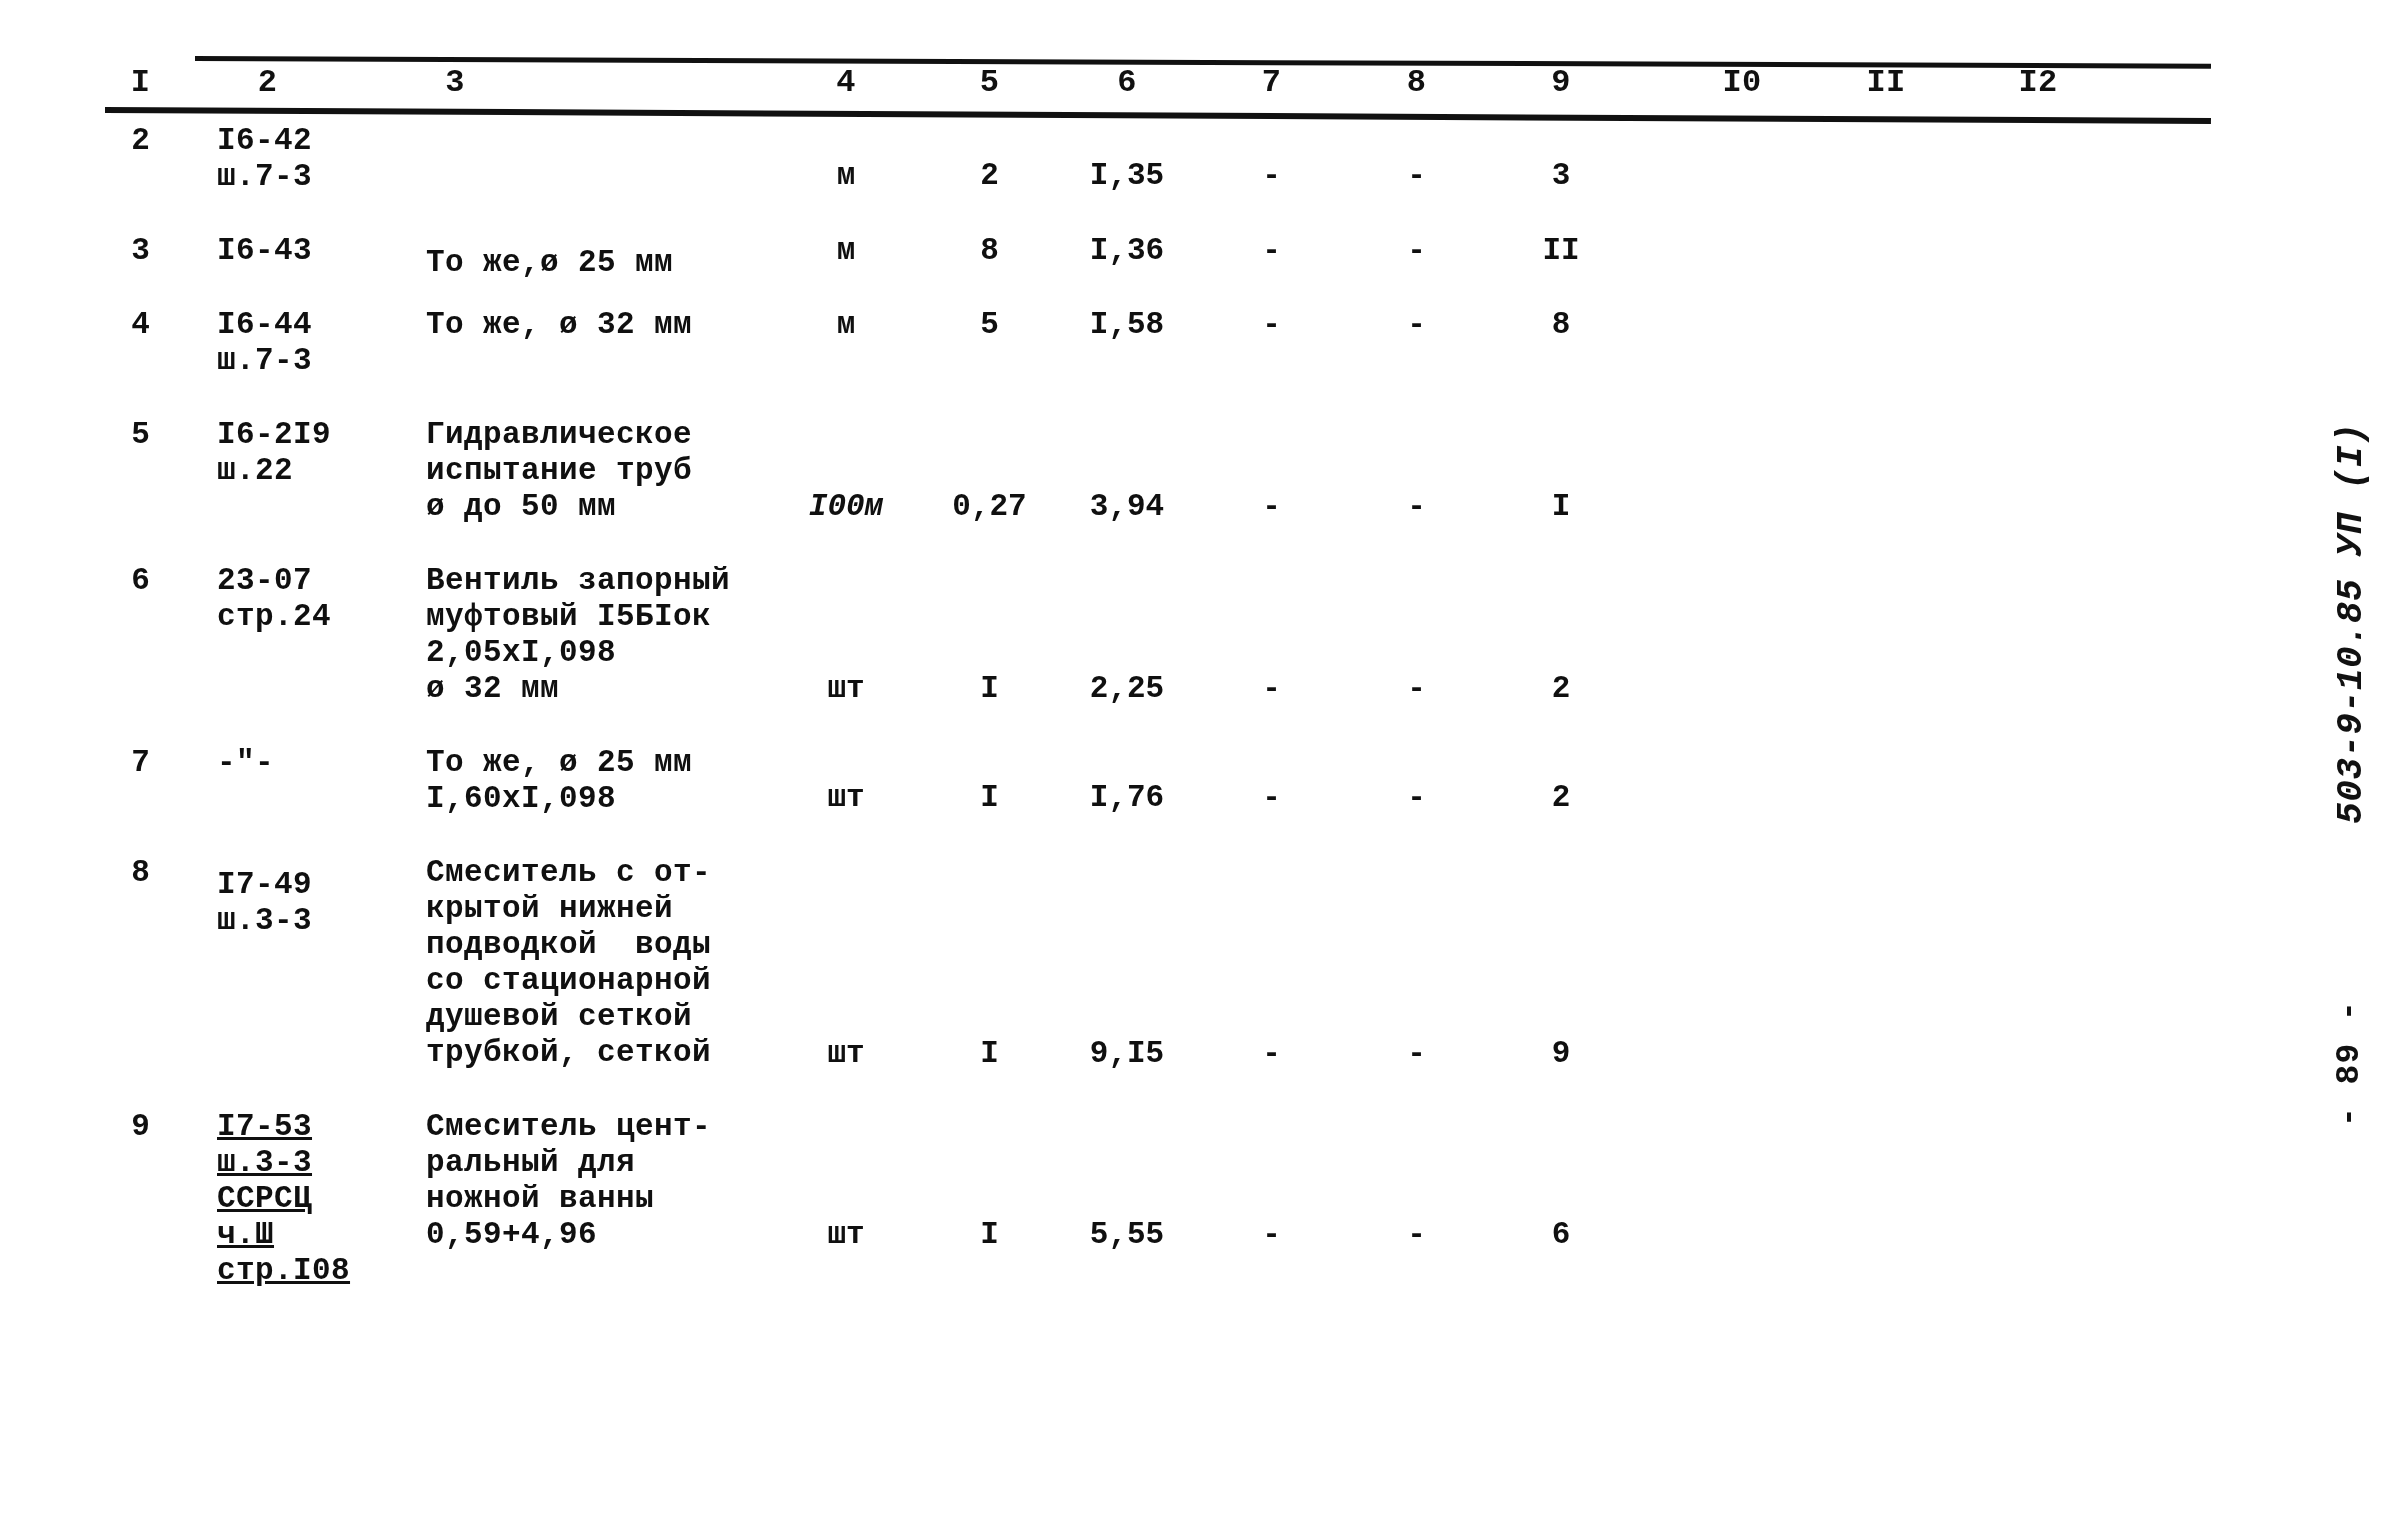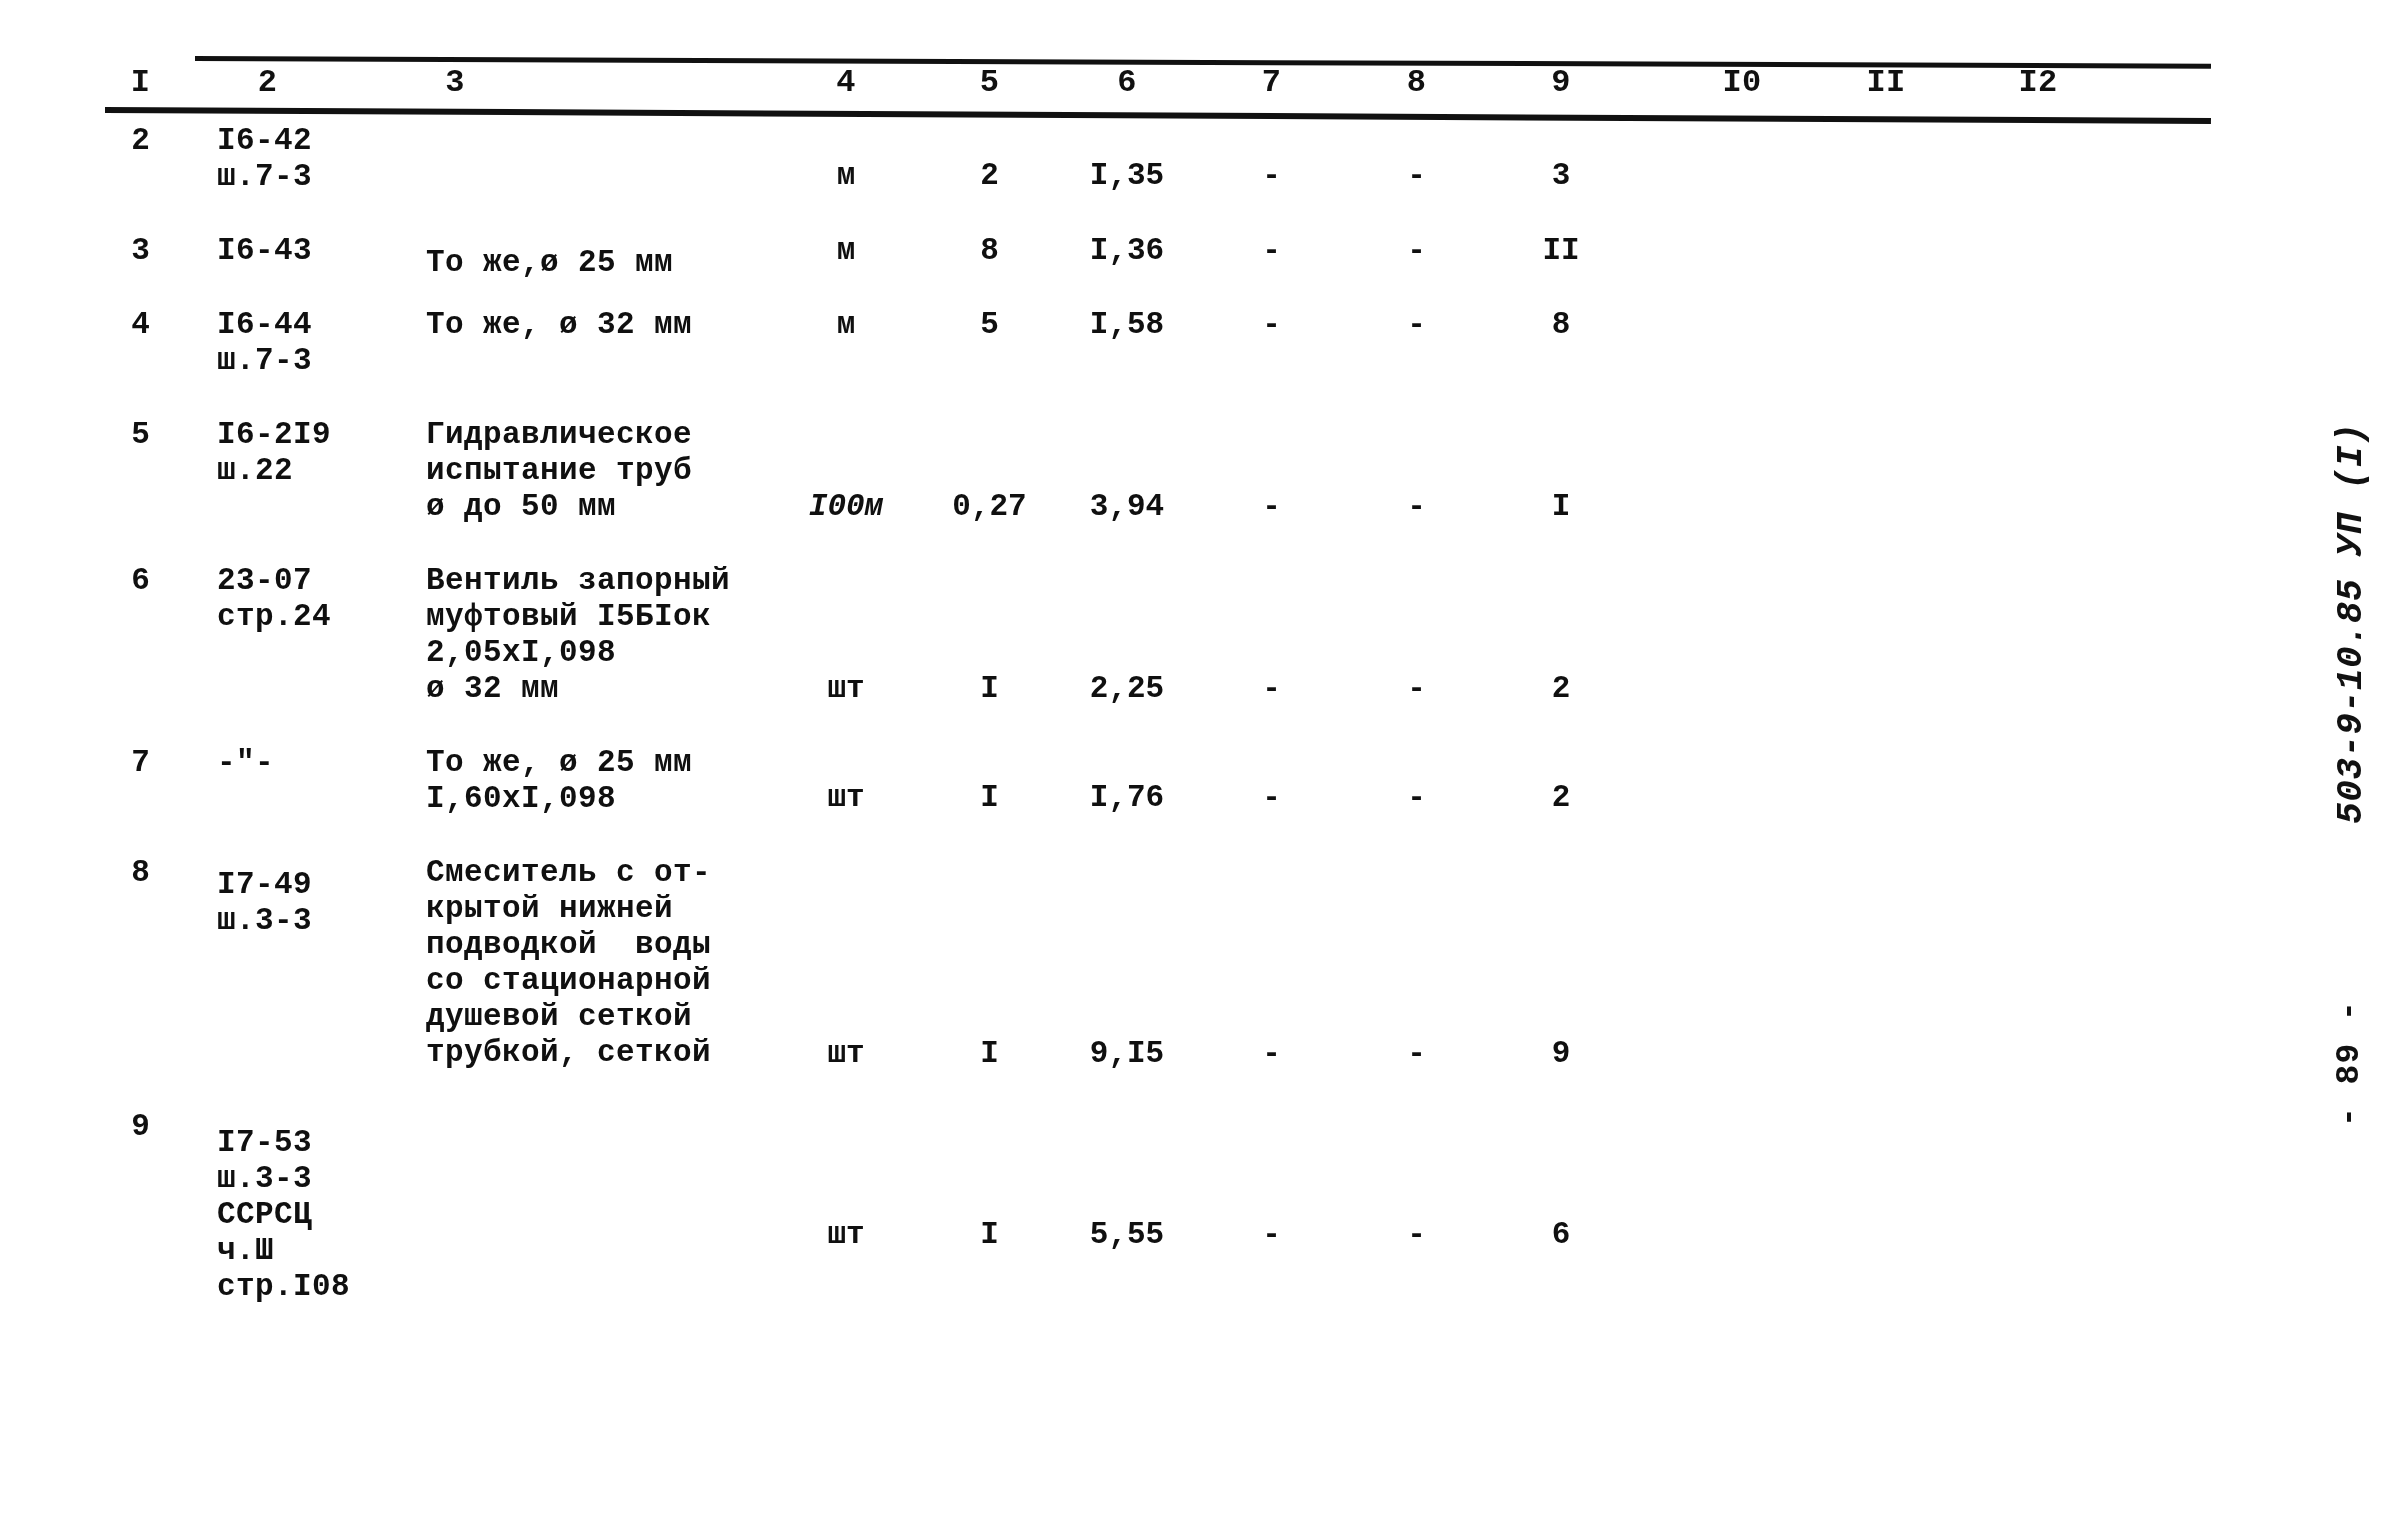--- a/index.html
+++ b/index.html
@@ -238,25 +238,29 @@
 трубкой, сеткой</div>
         <div class="cell c4" style="top: 181px;">шт</div>
         <div class="cell c5" style="top: 181px;">I</div>
         <div class="cell c6" style="top: 181px;">9,I5</div>
         <div class="cell c7" style="top: 181px;">-</div>
         <div class="cell c8" style="top: 181px;">-</div>
         <div class="cell c9" style="top: 181px;">9</div>
       </div>
       <div class="row" style="height: 218px;">
         <div class="cell c1" style="top: 0px;">9</div>
-        <div class="cell c2" style="top: 16px;">I7-53
+        <div class="cell c2" style="top: 0px; text-decoration: underline;">I7-53
 ш.3-3
 ССРСЦ
 ч.Ш
 стр.I08</div>
+        <div class="cell c3" style="top: 0px;">Смеситель цент-
+ральный для
+ножной ванны
+0,59+4,96</div>
         <div class="cell c4" style="top: 108px;">шт</div>
         <div class="cell c5" style="top: 108px;">I</div>
         <div class="cell c6" style="top: 108px;">5,55</div>
         <div class="cell c7" style="top: 108px;">-</div>
         <div class="cell c8" style="top: 108px;">-</div>
         <div class="cell c9" style="top: 108px;">6</div>
       </div>
     </div>
 
   <div id="margin-right">

